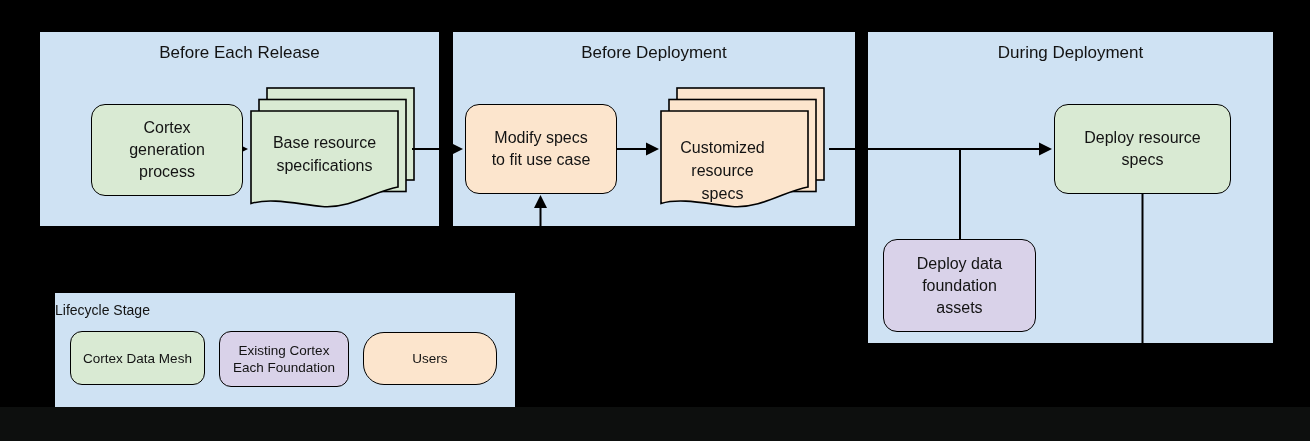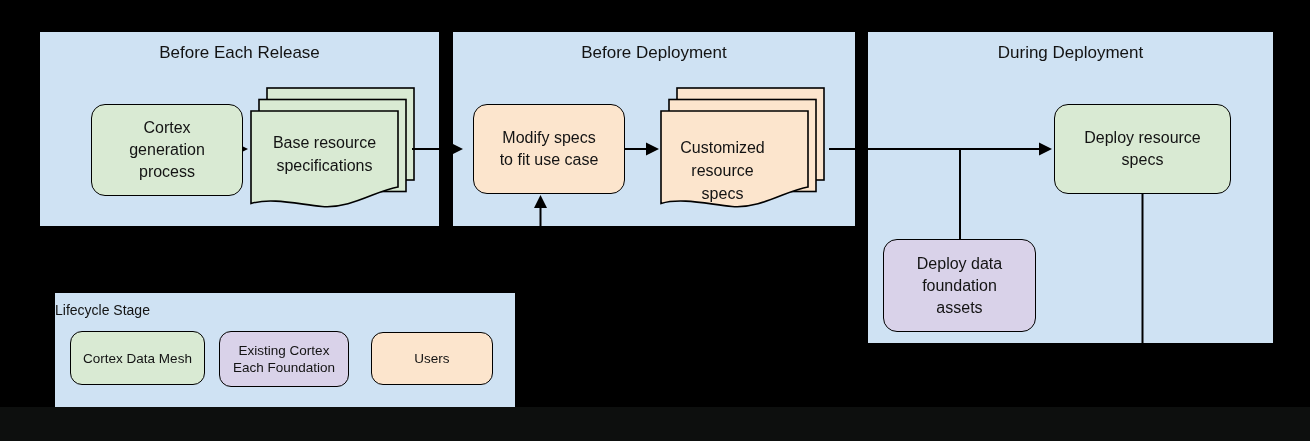--- a/index.html
+++ b/index.html
@@ -30,21 +30,21 @@
     position:absolute;z-index:3;
     display:flex;align-items:center;justify-content:center;
     text-align:center;white-space:pre-line;
     border:1.6px solid var(--stroke,#000);
     border-radius:14px;
     font-size:16px;line-height:22px;
     box-sizing:border-box;
     color:var(--text,#111);
   }
   .node--green{background:var(--node-green,#d9ead3);}
-  .node--peach{background:var(--node-peach,#fce5cd);margin-left:8px;}
+  .node--peach{background:var(--node-peach,#fce5cd);}
   .node--purple{background:var(--node-purple,#d9d2e9);}
   .stack-label{
     position:absolute;z-index:3;
     display:flex;align-items:center;justify-content:center;
     text-align:center;white-space:pre-line;
     font-size:16px;line-height:23px;
     color:var(--text,#111);
   }
   .doc-page{fill:var(--node-green,#d9ead3);stroke:var(--stroke,#000);stroke-width:1.6;}
   .doc-page--peach{fill:var(--node-peach,#fce5cd);}
@@ -169,18 +169,18 @@
 
     <div class="chip node--green" style="left:15px;top:38px;width:135px;height:54px;">
       <span>Cortex Data Mesh</span>
     </div>
 
     <div class="chip node--purple" style="left:164px;top:38px;width:130px;height:56px;">
       <span>Existing Cortex
 Each Foundation</span>
     </div>
 
-    <div class="chip node--peach" style="left:308px;top:39px;width:122px;height:53px;">
+    <div class="chip node--peach" style="left:308px;top:39px;width:134px;height:53px;border-radius:21px;">
       <span>Users</span>
     </div>
   </section>
 
 </div>
 
 </body></html>

